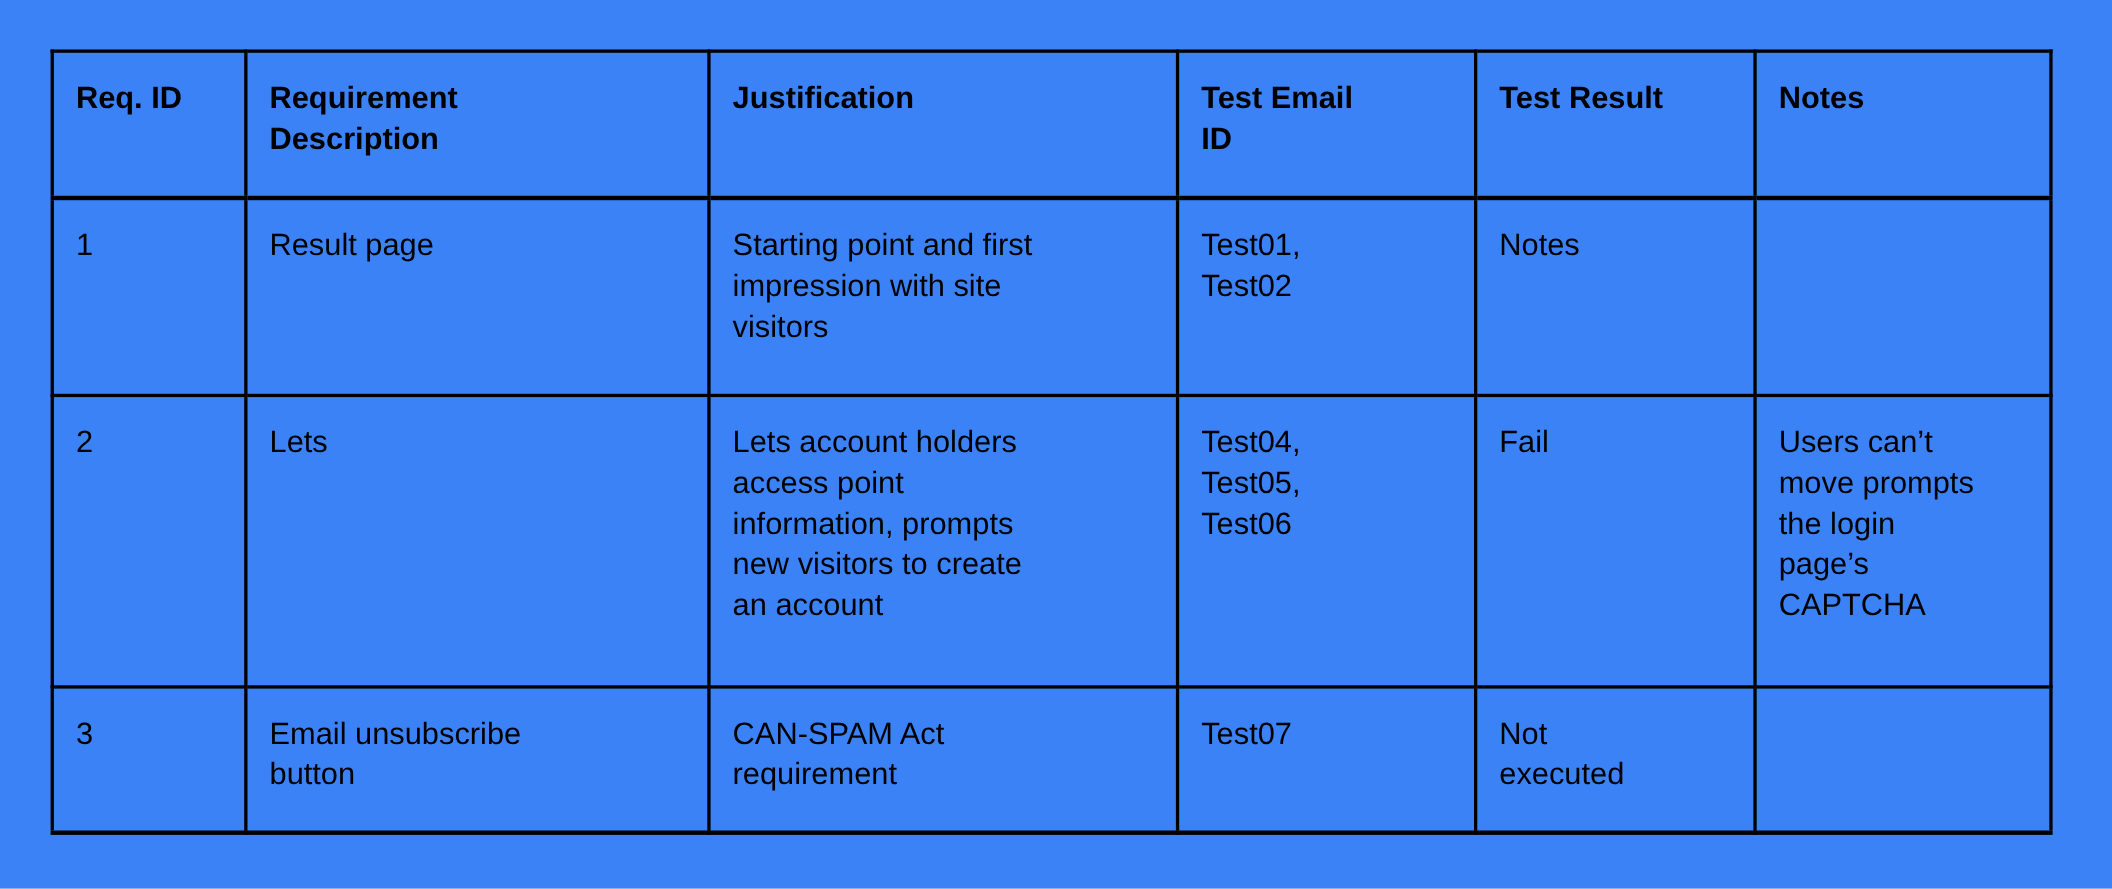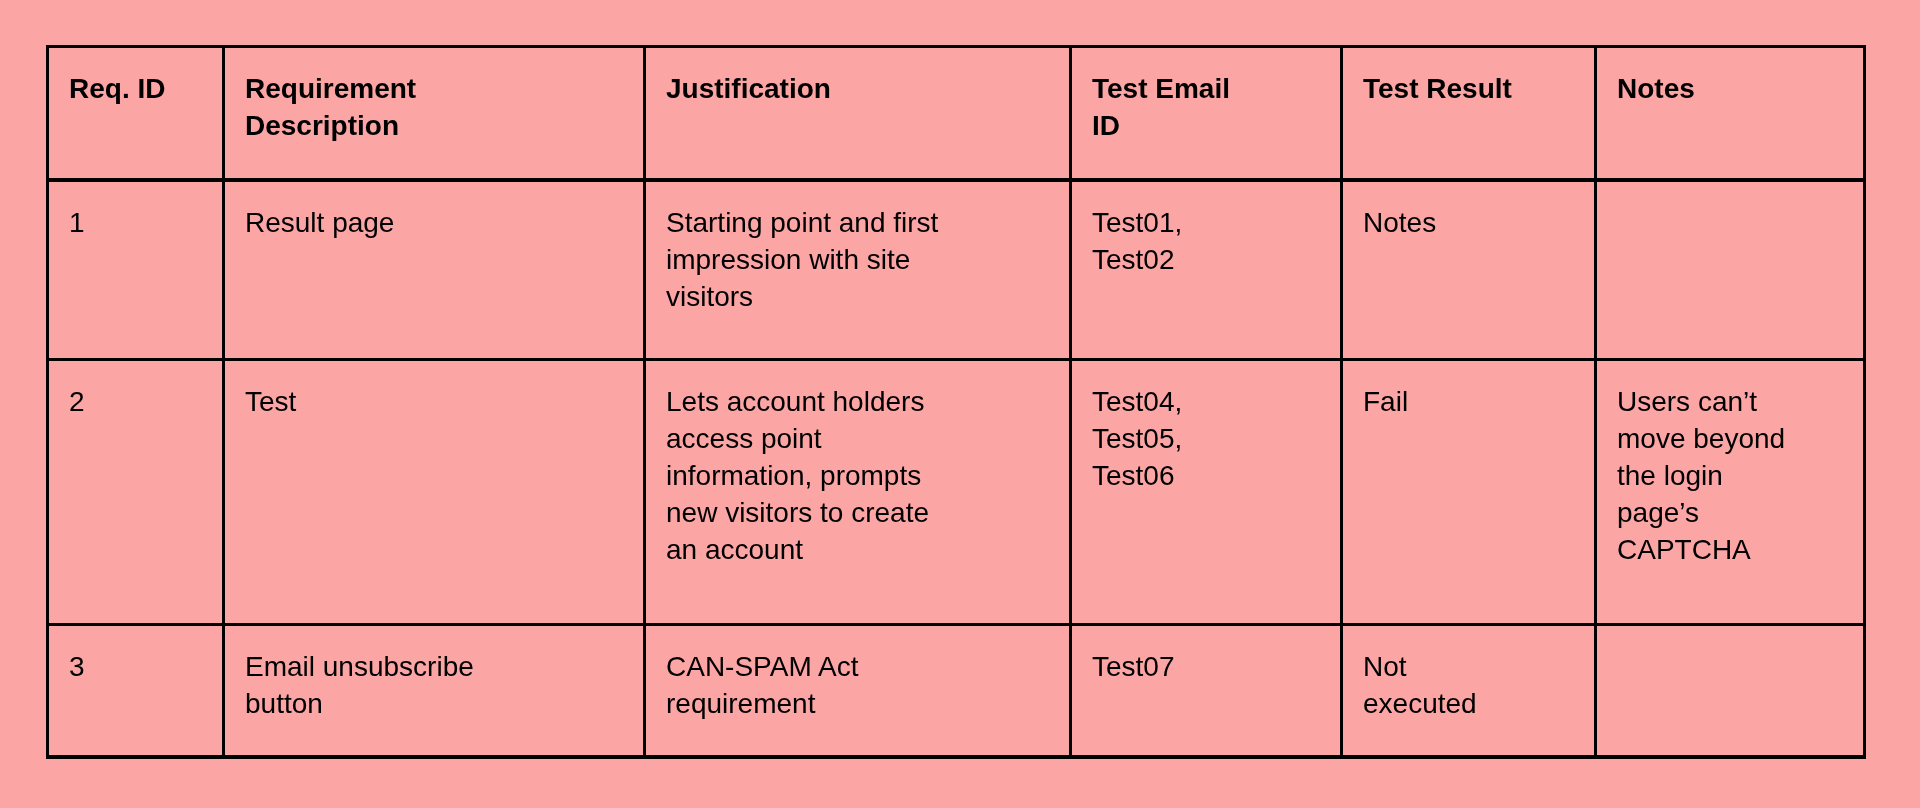--- a/index.html
+++ b/index.html
@@ -4,21 +4,21 @@
 <style>
   html, body {
     margin: 0;
     padding: 0;
     background: #ffffff;
   }
   .page {
     position: relative;
     width: 1920px;
     height: 808px;
-    background: #fca5a5;
+    background: #3b82f6;
     overflow: hidden;
     font-family: "Liberation Sans", sans-serif;
     color: #000000;
   }
   table.req-table {
     position: absolute;
     left: 46px;
     top: 45px;
     width: 1817px;
     border-collapse: collapse;
@@ -80,32 +80,32 @@
         <td>Starting point and first
 impression with site
 visitors</td>
         <td>Test01,
 Test02</td>
         <td>Notes</td>
         <td></td>
       </tr>
       <tr class="r1">
         <td>2</td>
-        <td>Test</td>
+        <td>Lets</td>
         <td>Lets account holders
 access point
 information, prompts
 new visitors to create
 an account</td>
         <td>Test04,
 Test05,
 Test06</td>
         <td>Fail</td>
         <td>Users can’t
-move beyond
+move prompts
 the login
 page’s
 CAPTCHA</td>
       </tr>
       <tr class="r2">
         <td>3</td>
         <td>Email unsubscribe
 button</td>
         <td>CAN-SPAM Act
 requirement</td>

